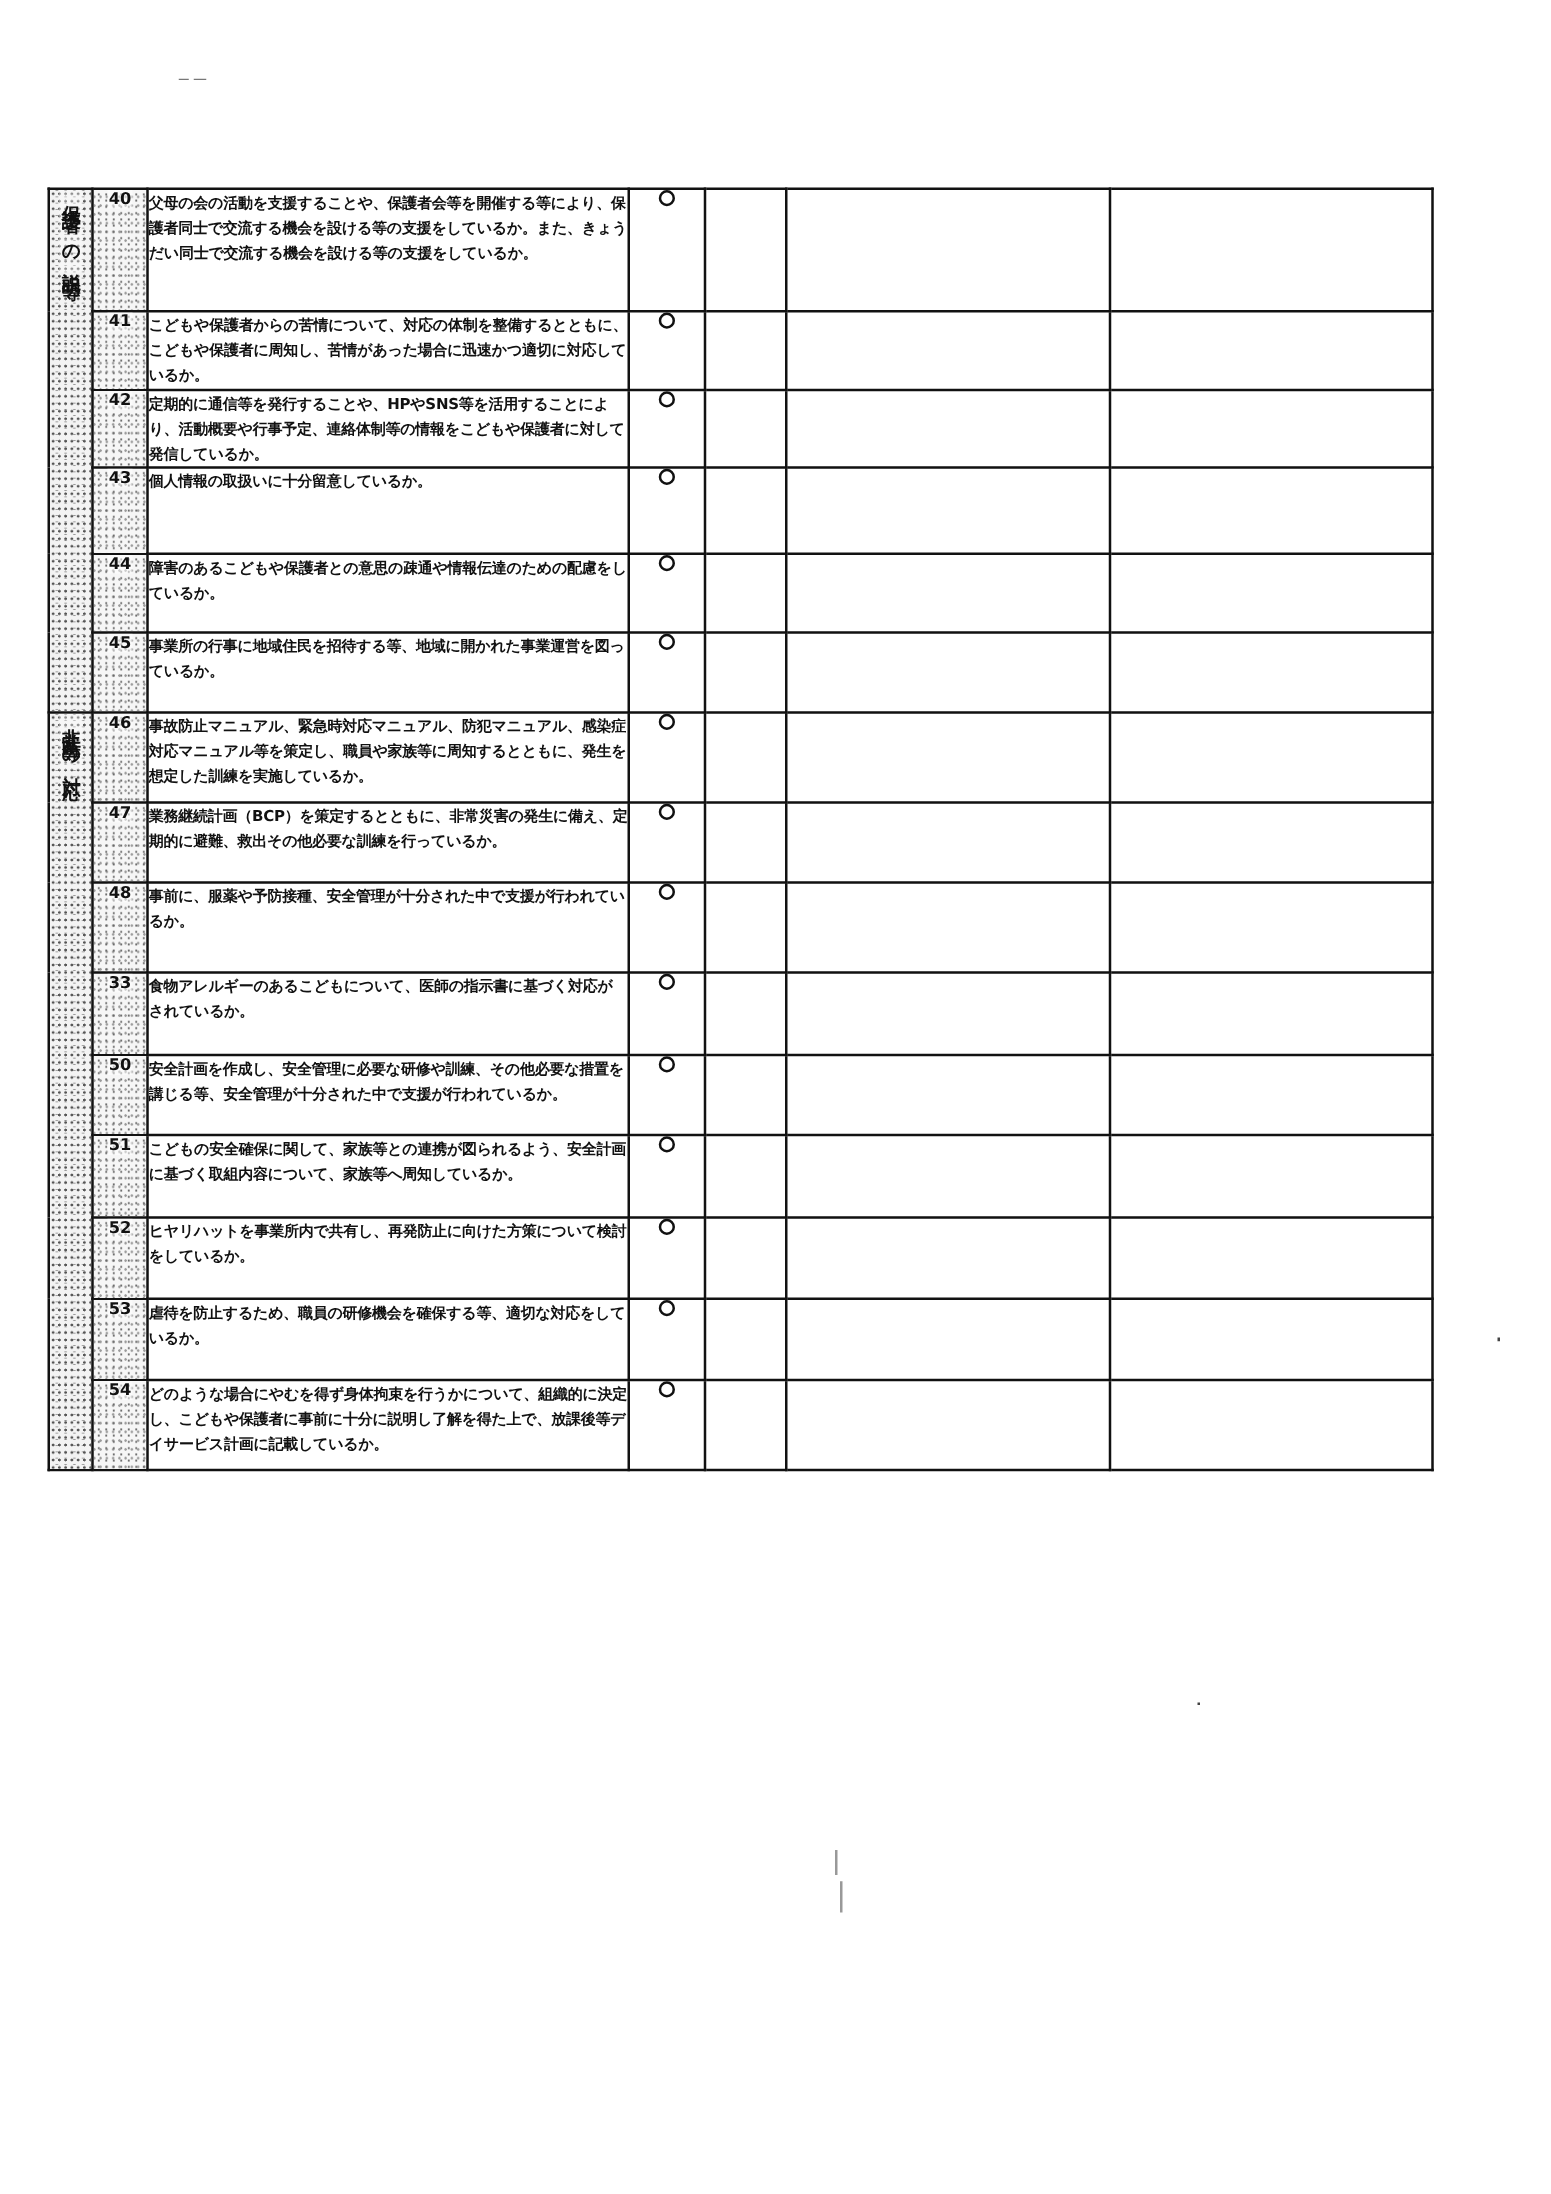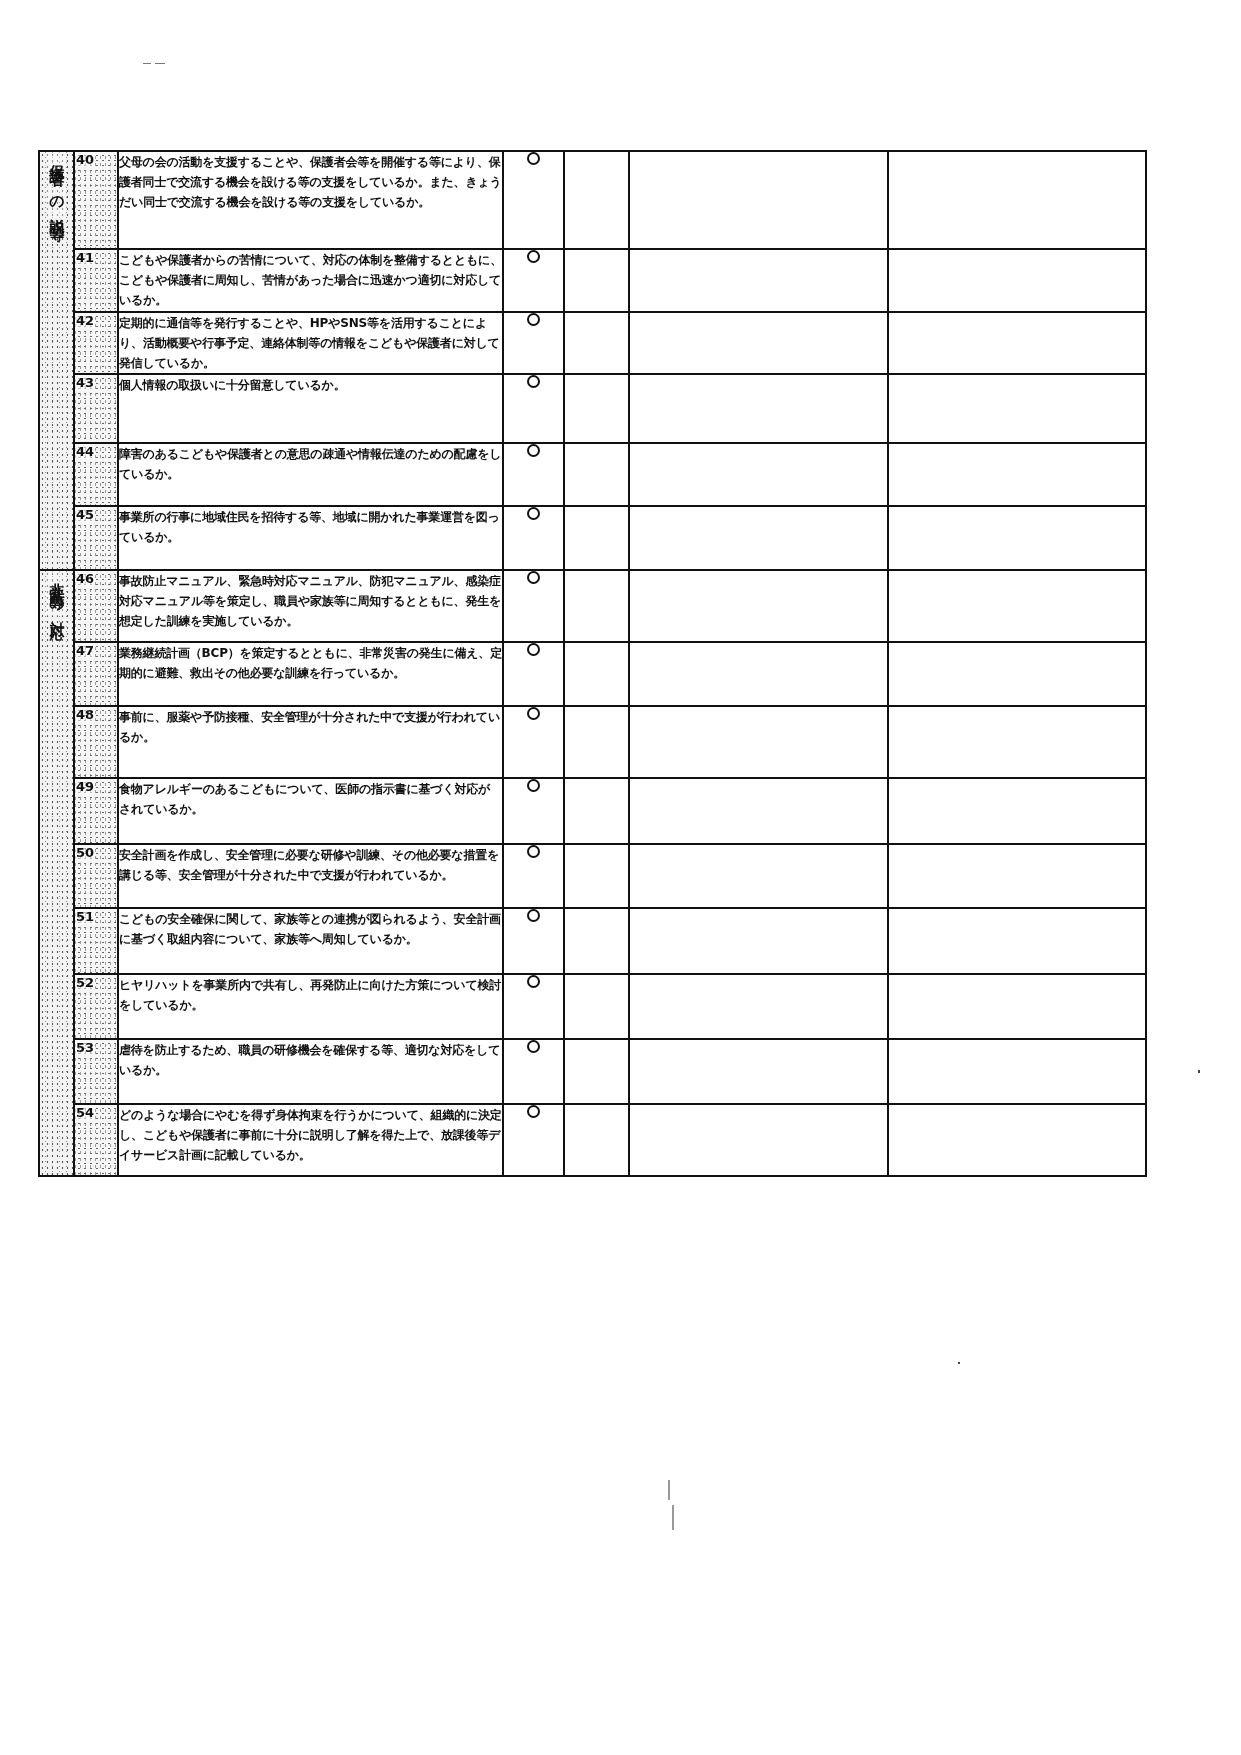--- a/index.html
+++ b/index.html
@@ -31,21 +31,21 @@
     background: rgba(255,255,255,0.35);
   }
   td.num {
     width: 42px;
     background-color: #f6f6f6;
     background-image:
       radial-gradient(#666 0.8px, transparent 1.1px),
       radial-gradient(#999 0.7px, transparent 1px);
     background-size: 6px 5px, 5px 7px;
     background-position: 1px 1px, 3px 2px;
-    vertical-align: middle;
+    text-align: center; vertical-align: middle;
     font-size: 13px; font-weight: bold;
   }
   td.num span { background: rgba(255,255,255,0.5); padding: 0 1px; }
   td.q {
     width: 383px; font-size: 12px; line-height: 20px; padding: 3px 2px 2px 3px;
     vertical-align: middle; font-weight: bold; letter-spacing: -0.2px;
   }
   td.mark { width: 59px; text-align: center; vertical-align: bottom; }
   td.mark .circle {
     display: inline-block; width: 9px; height: 9px; border: 2px solid #111;
@@ -149,21 +149,21 @@
     <tr style="height:72px;">
       <td class="num"><span>48</span></td>
       <td class="q">事前に、服薬や予防接種、安全管理が十分された中で支援が行われているか。</td>
       <td class="mark"><span class="circle"></span></td>
       <td class="c2"></td>
       <td class="c3"></td>
       <td class="c4"></td>
     </tr>
 
     <tr style="height:66px;">
-      <td class="num"><span>49</span></td>
+      <td class="num"><span>33</span></td>
       <td class="q">食物アレルギーのあるこどもについて、医師の指示書に基づく対応がされているか。</td>
       <td class="mark"><span class="circle"></span></td>
       <td class="c2"></td>
       <td class="c3"></td>
       <td class="c4"></td>
     </tr>
 
     <tr style="height:64px;">
       <td class="num"><span>50</span></td>
       <td class="q">安全計画を作成し、安全管理に必要な研修や訓練、その他必要な措置を講じる等、安全管理が十分された中で支援が行われているか。</td>

